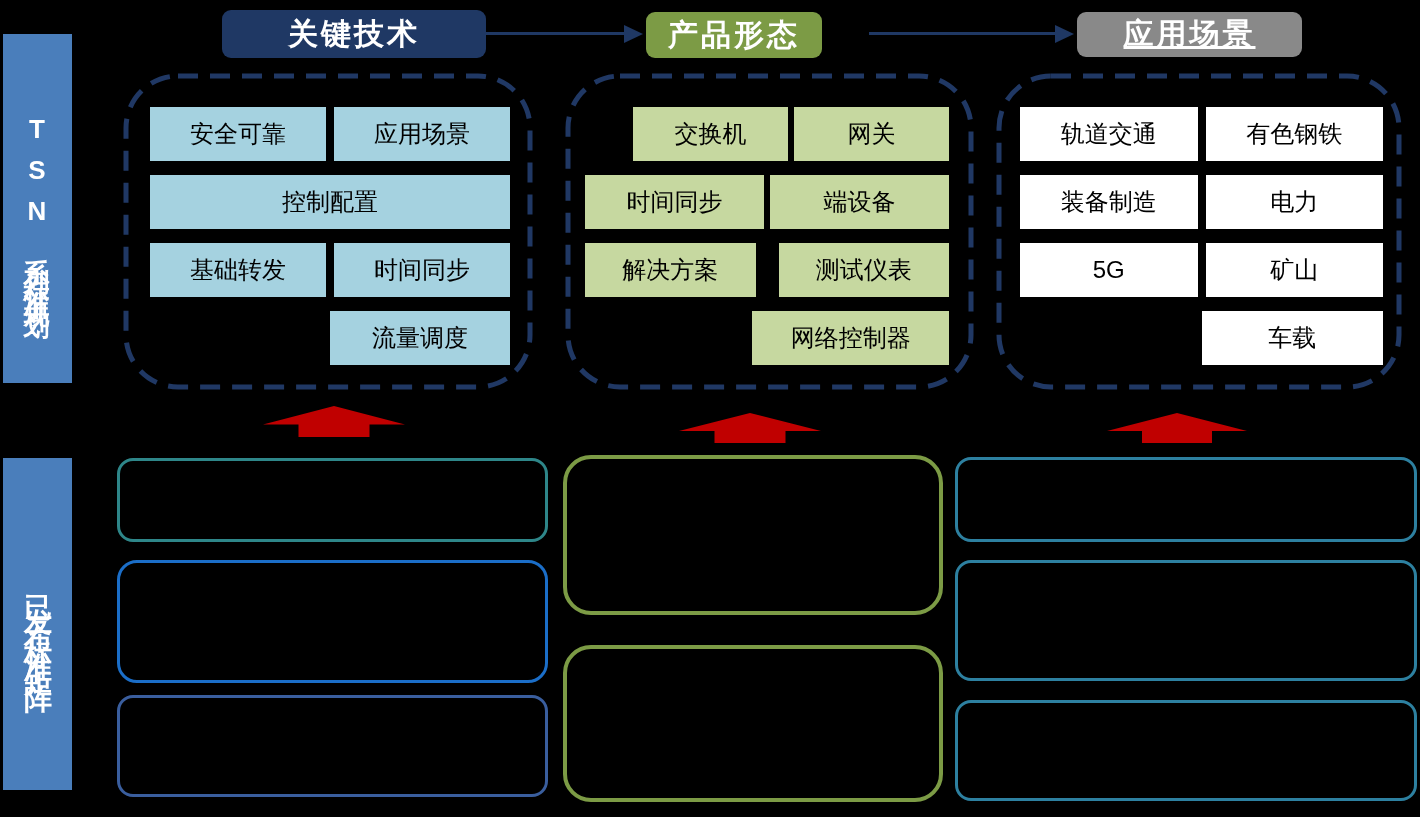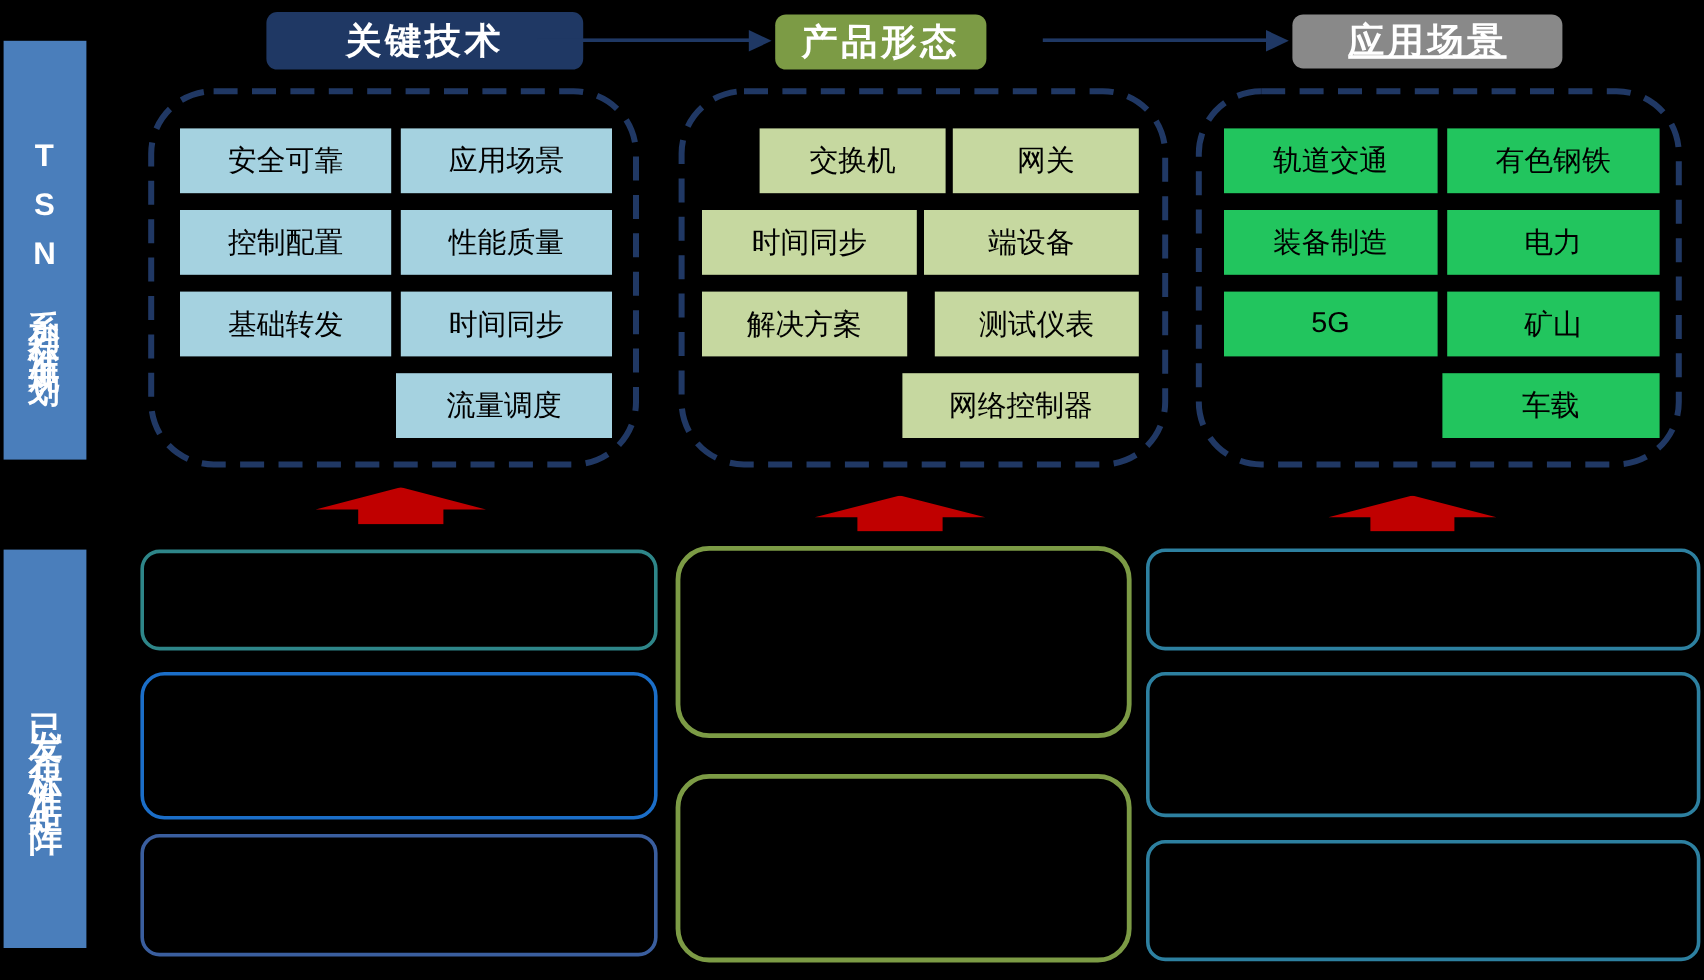--- a/index.html
+++ b/index.html
@@ -30,21 +30,21 @@
 
   
   .tile-col{display:block;}
   .tile-row{display:flex;gap:8px;height:54px;margin-bottom:14px;}
   .tile-row.single{justify-content:flex-end;}
   .tile{flex:1;display:flex;align-items:center;justify-content:center;
         font-size:24px;font-weight:500;color:#000;}
   .tile-row.single .tile{flex:0 0 50%;}
   .tile-blue{background:#a5d2e0;}
   .tile-green{background:#c6d8a0;}
-  .tile-gray{background:#22c55e;}
+  .tile-gray{background:#ffffff;}
 
   
   .up-arrow{background:#c00000;
             clip-path:polygon(50% 0,100% 60%,75% 60%,75% 100%,25% 100%,25% 60%,0 60%);}
 
   
   .pub-box{background:transparent;box-sizing:border-box;}
   .pub-l1{left:117px;top:458px;width:431px;height:84px;border:3px solid #2e8689;border-radius:16px;}
   .pub-l2{left:117px;top:560px;width:431px;height:123px;border:3px solid #1b6ec8;border-radius:20px;}
   .pub-l3{left:117px;top:695px;width:431px;height:102px;border:3px solid #3a5e9e;border-radius:16px;}
@@ -83,21 +83,20 @@
   <rect x="3" y="3" width="400" height="311" rx="52" fill="none" stroke="#203864" stroke-width="5" stroke-dasharray="20 12"></rect>
 </svg>
 
 <div class="abs tile-col" style="left:150px;top:107px;width:360px;">
   <div class="tile-row">
     <div class="tile tile-blue">安全可靠</div>
     <div class="tile tile-blue">应用场景</div>
   </div>
   <div class="tile-row">
     <div class="tile tile-blue">控制配置</div>
-    <div class="tile tile-blue">性能质量</div>
   </div>
   <div class="tile-row">
     <div class="tile tile-blue">基础转发</div>
     <div class="tile tile-blue">时间同步</div>
   </div>
   <div class="tile-row single">
     <div class="tile tile-blue">流量调度</div>
   </div>
 </div>
 

